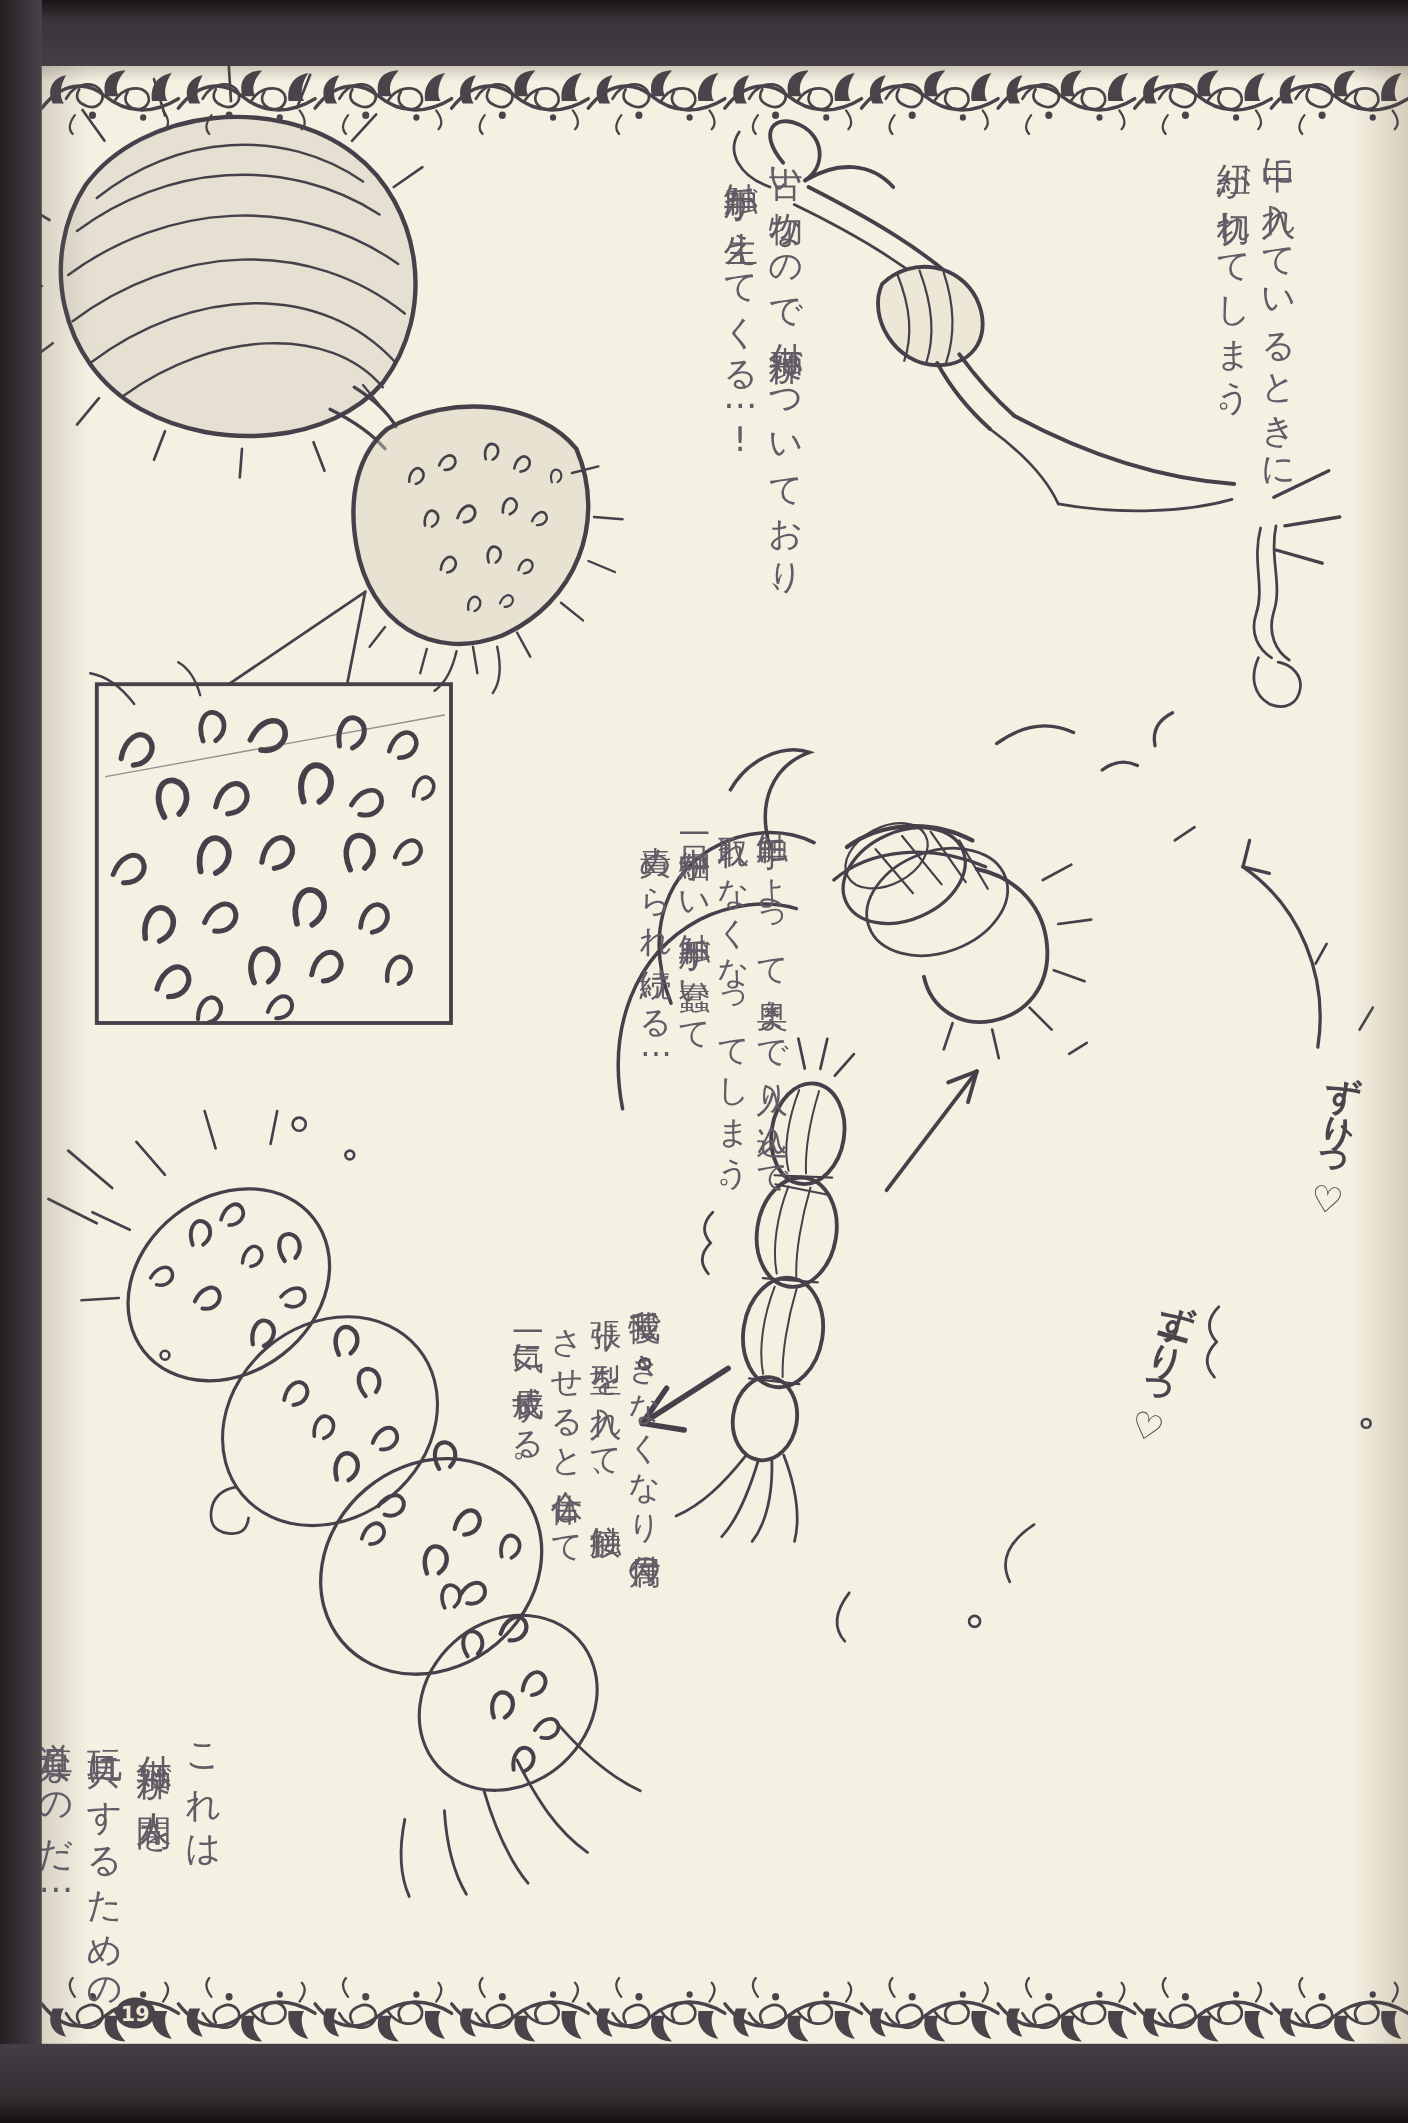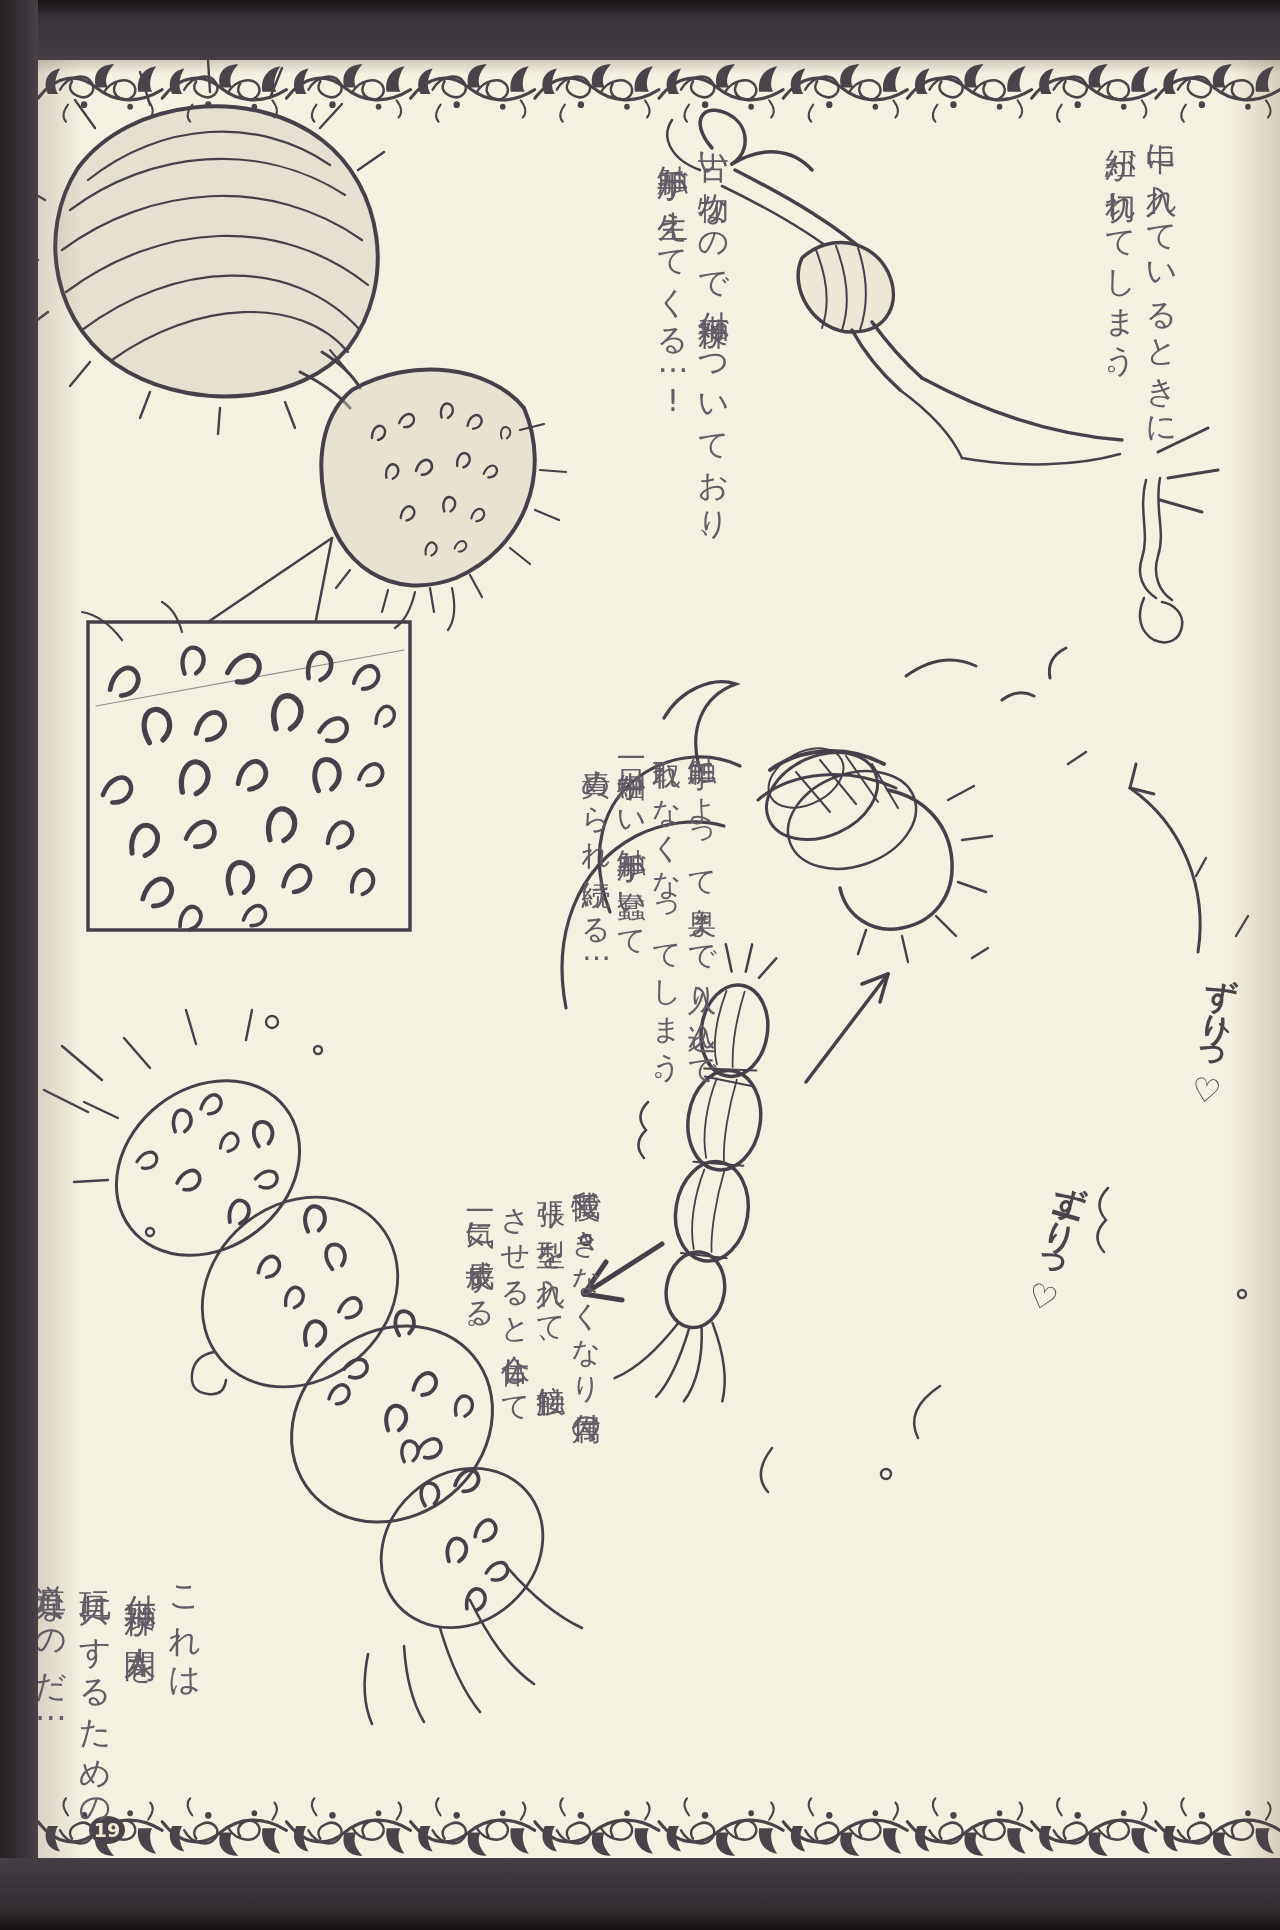--- a/index.html
+++ b/index.html
@@ -21,21 +21,21 @@
     background:linear-gradient(270deg,rgba(140,126,100,.30),rgba(140,126,100,0));z-index:2;}
   .top-shadow{position:absolute;left:38px;top:60px;width:1242px;height:14px;
     background:linear-gradient(rgba(90,82,74,.25),rgba(90,82,74,0));z-index:2;}
 
   
   .band{position:absolute;left:38px;width:1242px;height:64px;z-index:3;}
   .band-top{top:62px;}
   .band-bottom{top:1794px;}
   .band svg{display:block;width:100%;height:100%;}
 
-  .page-number-wrap{position:absolute;left:84px;top:1810px;width:46px;height:40px;z-index:4;}
+  .page-number-wrap{position:absolute;left:100px;top:1810px;width:46px;height:40px;z-index:4;}
 
   
   .art{position:absolute;left:0;top:0;width:1280px;height:1930px;z-index:1;}
 
   
   .vtext{
     position:absolute;z-index:5;
     writing-mode:vertical-rl;text-orientation:upright;
     color:#625c66;
     font-family:"DejaVu Sans",sans-serif;

